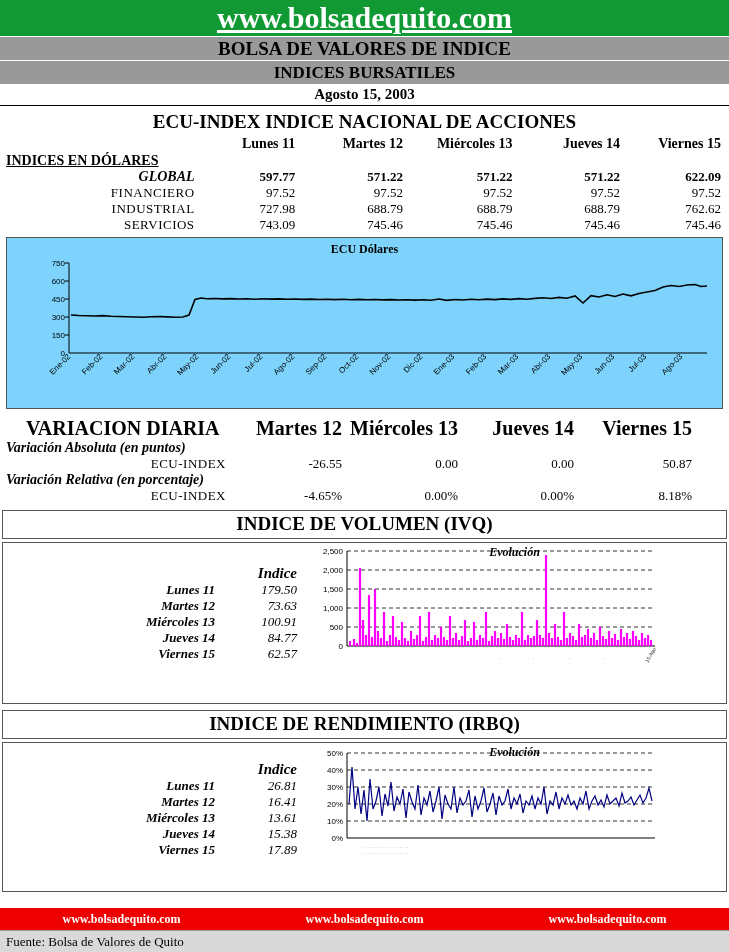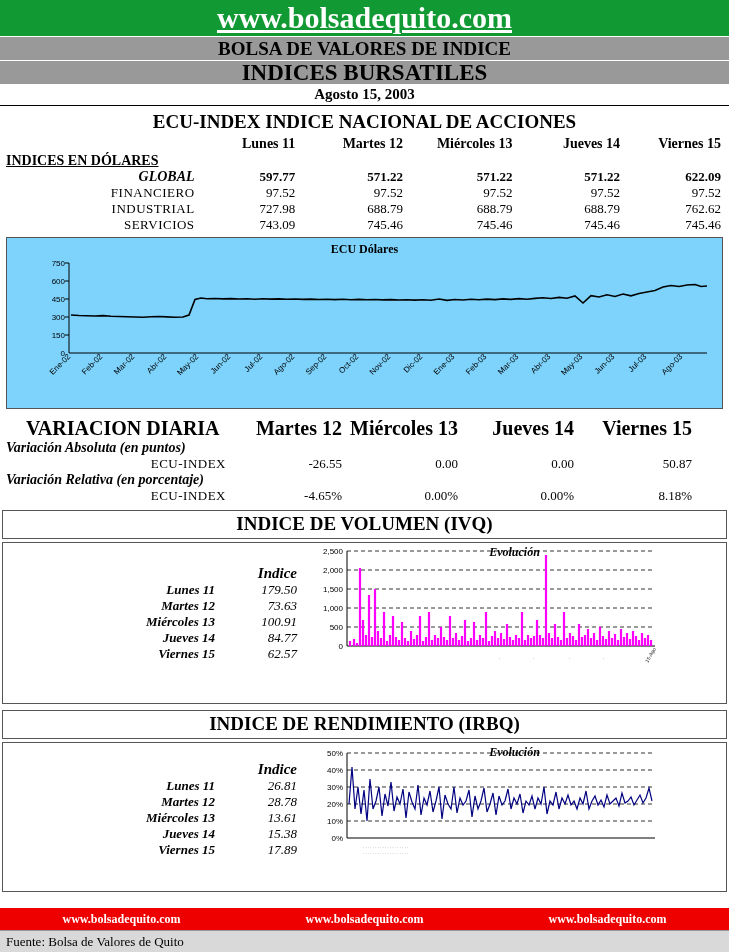--- a/index.html
+++ b/index.html
@@ -38,21 +38,21 @@
     align-items: center;
     justify-content: center;
     border-top: 1px solid #ffffff;
   }
   .band-gray .t {
     color: #000000;
     font-size: 19px;
     font-weight: bold;
     font-family: "Liberation Serif", serif;
   }
-  .band-gray.sub .t { font-size: 23px; }
+  .band-gray.sub .t { font-size: 17px; }
   .date-row {
     height: 21px;
     display: flex;
     align-items: center;
     justify-content: center;
     font-size: 15px;
     font-weight: bold;
     border-bottom: 1px solid #000000;
   }
   .panel {
@@ -513,21 +513,21 @@
               <tr>
             <td class="name"></td>
             <td class="val mini-head">Indice</td>
           </tr>
           <tr>
             <td class="name">Lunes 11</td>
             <td class="val">26.81</td>
           </tr>
           <tr>
             <td class="name">Martes 12</td>
-            <td class="val">28.78</td>
+            <td class="val">16.41</td>
           </tr>
           <tr>
             <td class="name">Miércoles 13</td>
             <td class="val">13.61</td>
           </tr>
           <tr>
             <td class="name">Jueves 14</td>
             <td class="val">15.38</td>
           </tr>
           <tr>

